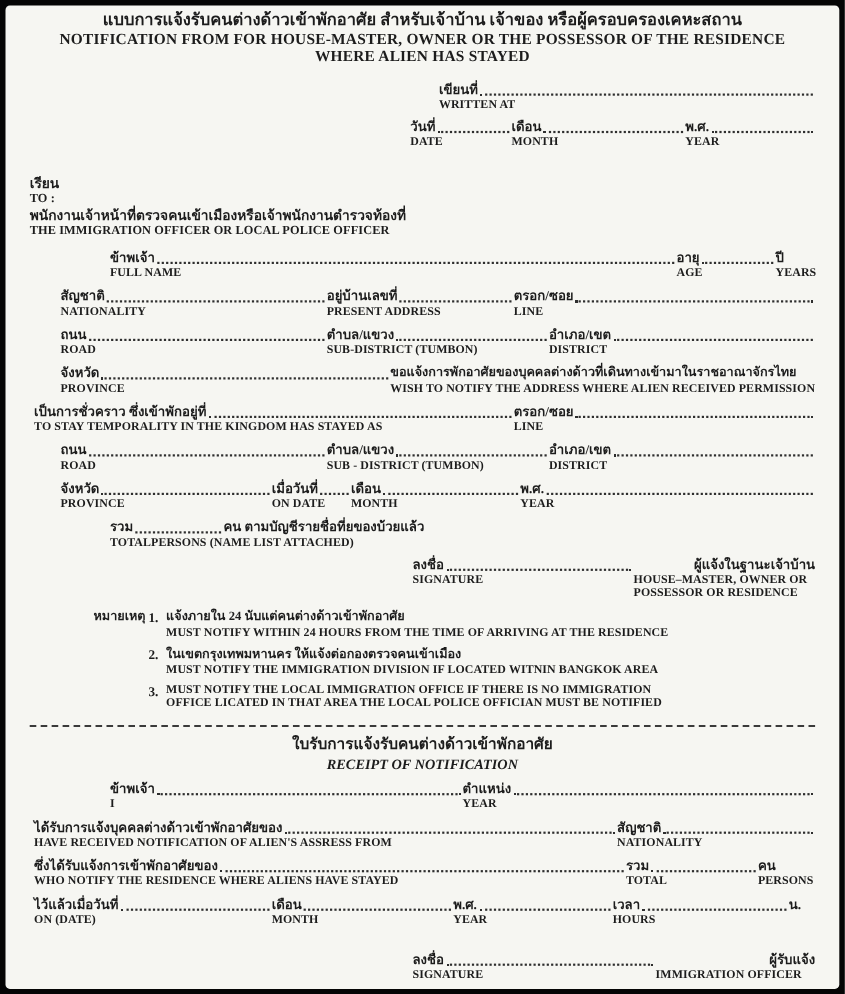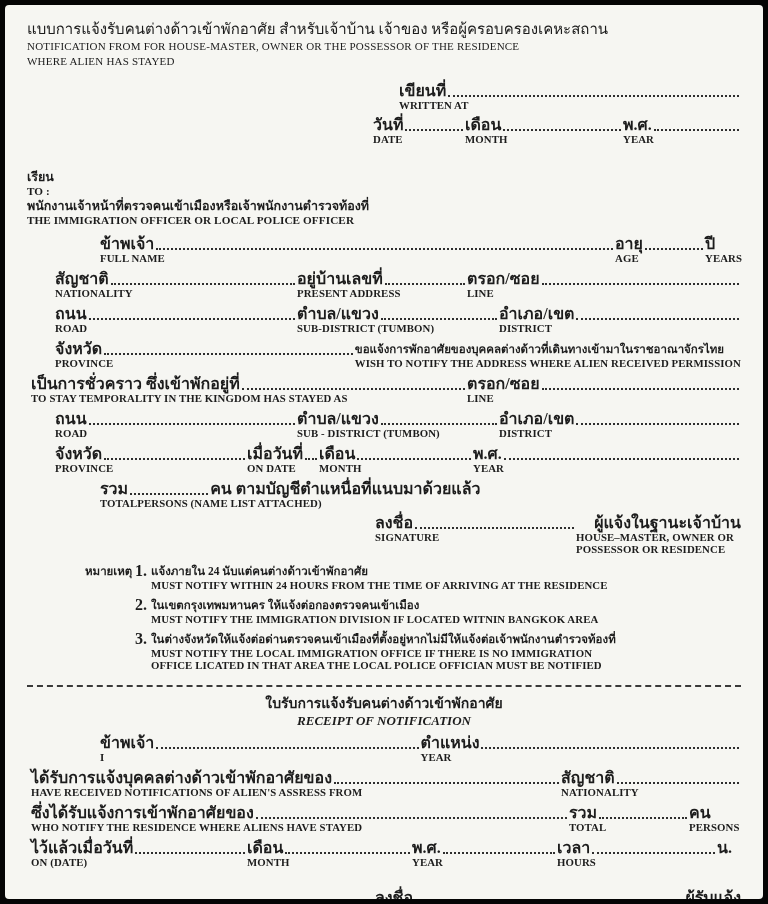--- a/index.html
+++ b/index.html
@@ -6,32 +6,32 @@
   body{
     width:768px;height:904px;position:relative;background:#050505;
     font-family:"Liberation Serif","DejaVu Serif",serif;color:#1c1c1c;
     -webkit-font-smoothing:antialiased;
   }
   .page{
     position:absolute;inset:5px;background:#f6f6f2;border-radius:4px;
     padding:0 22px;box-sizing:border-box;overflow:hidden;
   }
   
-  .th{font-size:16px;line-height:16px;font-weight:700;white-space:nowrap;}
+  .th{font-size:12px;line-height:16px;font-weight:700;white-space:nowrap;}
   .en{font-size:10.8px;line-height:12px;font-weight:700;letter-spacing:.1px;white-space:nowrap;}
   .tl{display:flex;align-items:flex-end;height:16px;}
   .dots{flex:1 1 auto;border-bottom:2px dotted #2e2e2e;margin:0 2px 2px 2px;min-width:8px;}
   .dots.fixed{flex:0 0 auto;}
   .row{display:flex;margin-top:7px;align-items:flex-start;}
   .fld{display:flex;flex-direction:column;min-width:0;}
   .nofill .tl{justify-content:flex-start;}
   
-  .title{margin-top:14px;font-weight:400;}
+  .title{text-align:center;margin-top:4px;font-weight:700;}
   .t1{font-size:15px;line-height:20px;}
-  .t2{font-size:11px;line-height:15px;letter-spacing:.2px;}
+  .t2{font-size:14px;line-height:15px;letter-spacing:.2px;}
   
   .torow{display:flex;margin-top:24px;flex-direction:column;}
   .tocol{width:50px;flex:0 0 aupx;}
   .toen{font-size:11.2px;line-height:13px;}
   .toth{font-size:12.5px;line-height:16px;font-weight:700;white-space:nowrap;}
   
   .wish .en{text-align:center;width:100%;}
   .rightblk .tl{justify-content:flex-end;}
   
   .notes{display:flex;margin-left:58px;margin-top:8px;}
@@ -256,21 +256,21 @@
         </div>
       <div class="en">YEAR</div>
     </div>
   </div>
 
   <div class="row" style="margin-left:73px">
     <div class="fld">
       <div class="tl">
           <span class="th">รวม</span>
           <span class="dots fixed" style="width:78px"></span>
-          <span class="th">คน ตามบัญชีตำแหนื่อที่แนบมาด้วยแล้ว</span>
+          <span class="th">คน ตามบัญชีรายชื่อที่ยของบ้วยแล้ว</span>
         </div>
       <div class="en">TOTALPERSONS (NAME LIST ATTACHED)</div>
     </div>
   </div>
 
   <div class="row" style="margin-top:6px;margin-left:348px">
     <div class="fld" style="flex:1">
       <div class="tl">
           <span class="th">ลงชื่อ</span>
           <span class="dots"></span>
@@ -299,21 +299,20 @@
       <div class="note">
         <div class="no th">2.</div>
         <div>
           <div class="th" style="font-size:11.5px">ในเขตกรุงเทพมหานคร ให้แจ้งต่อกองตรวจคนเข้าเมือง</div>
           <div class="en">MUST NOTIFY THE IMMIGRATION DIVISION IF LOCATED WITNIN BANGKOK AREA</div>
         </div>
       </div>
       <div class="note">
         <div class="no th">3.</div>
         <div>
-          <div class="th" style="font-size:11.5px">ในต่างจังหวัดให้แจ้งต่อด่านตรวจคนเข้าเมืองที่ตั้งอยู่หากไม่มีให้แจ้งต่อเจ้าพนักงานตำรวจท้องที่</div>
           <div class="en">MUST NOTIFY THE LOCAL IMMIGRATION OFFICE IF THERE IS NO IMMIGRATION</div>
           <div class="en">OFFICE LICATED IN THAT AREA THE LOCAL POLICE OFFICIAN MUST BE NOTIFIED</div>
         </div>
       </div>
     </div>
   </div>
 
   <div class="sep"></div>
 
   <div class="rtitle">
@@ -337,21 +336,21 @@
       <div class="en">YEAR</div>
     </div>
   </div>
 
   <div class="row" style="margin-left:4px">
     <div class="fld" style="flex:1">
       <div class="tl">
           <span class="th">ได้รับการแจ้งบุคคลต่างด้าวเข้าพักอาศัยของ</span>
           <span class="dots"></span>
         </div>
-      <div class="en">HAVE RECEIVED NOTIFICATIONS OF ALIEN'S ASSRESS FROM</div>
+      <div class="en">HAVE RECEIVED NOTIFICATION OF ALIEN'S ASSRESS FROM</div>
     </div>
     <div class="fld" style="width:180px">
       <div class="tl">
           <span class="th">สัญชาติ</span>
           <span class="dots"></span>
         </div>
       <div class="en">NATIONALITY</div>
     </div>
   </div>
 

